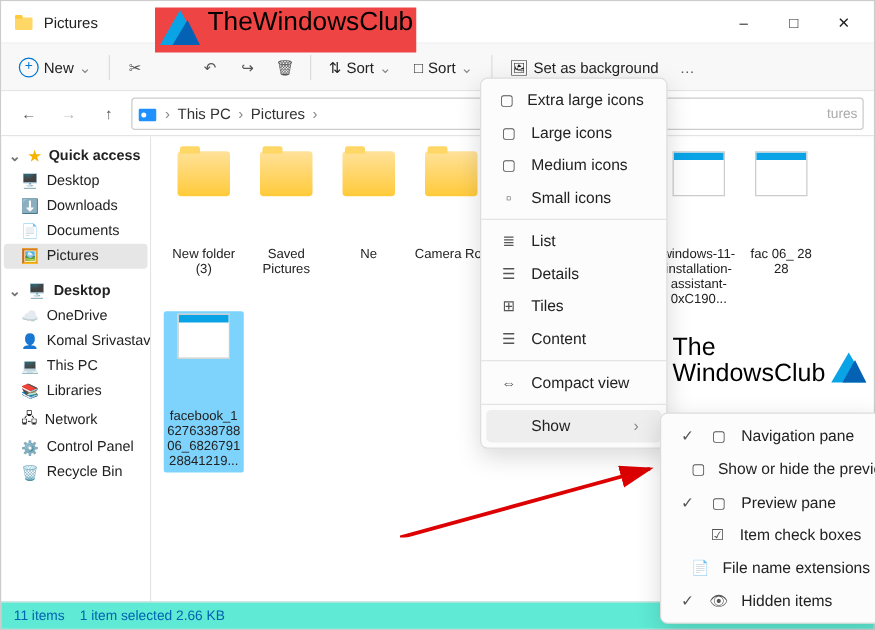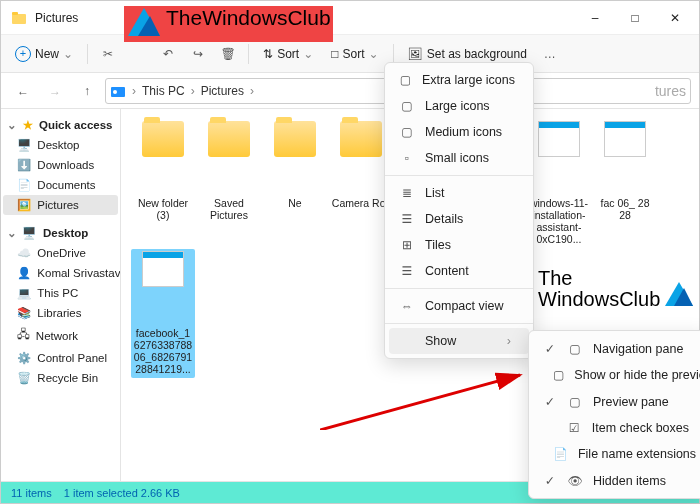--- a/index.html
+++ b/index.html
@@ -104,21 +104,21 @@
             <rect x="1" y="4" width="14" height="10" rx="1" fill="#1e90ff"></rect>
             <circle cx="5" cy="9" r="2" fill="#fff"></circle>
           </svg>
         </span>
       <span class="chev">›</span>
       <span class="crumb">This PC</span>
       <span class="chev">›</span>
       <span class="crumb">Pictures</span>
       <span class="chev">›</span>
       <span style="flex:1"></span>
-      <span style="color:#aaa;font-size:14px">tures</span>
+      <span style="color:#aaa;font-size:11px">tures</span>
     </div>
   </div>
 
   <div class="body">
     <div class="side">
       <div class="side-item side-group">
         <span style="color:#777">⌄</span>
         <span style="color:#f5b301">★</span>
         <span>Quick access</span>
       </div>

